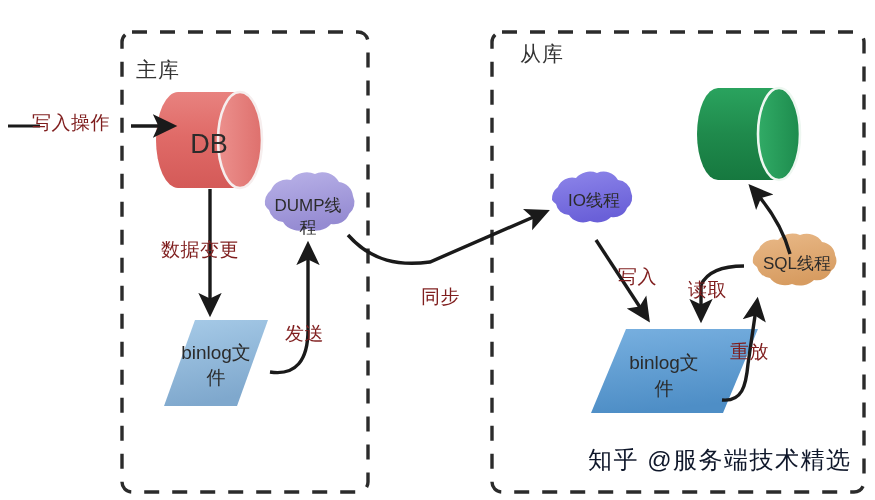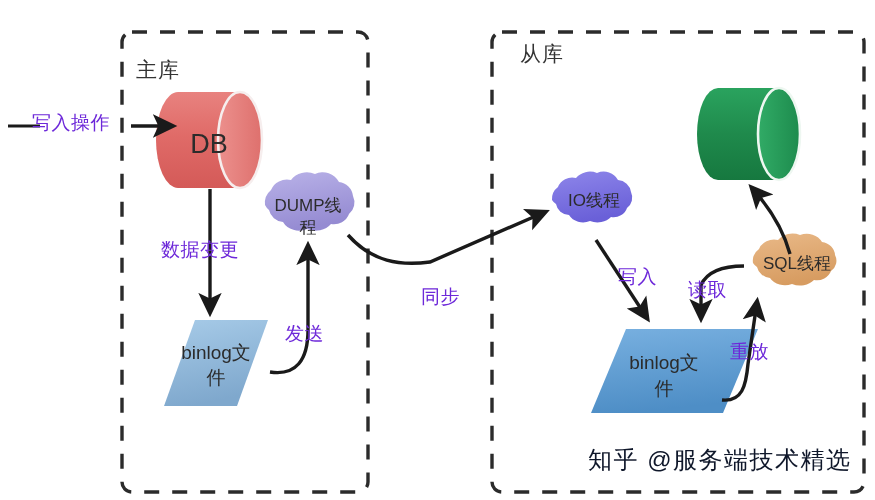--- a/index.html
+++ b/index.html
@@ -17,21 +17,21 @@
   }
   svg.layer {
     position: absolute;
     left: 0;
     top: 0;
     width: 875px;
     height: 500px;
   }
   .lbl {
     position: absolute;
-    color: #6d28d9;
+    color: #7f1d1d;
     font-size: 19px;
     line-height: 1.15;
     white-space: nowrap;
     letter-spacing: 0.5px;
   }
   .node-text {
     position: absolute;
     text-align: center;
     color: #2b2b2b;
     font-size: 19px;

